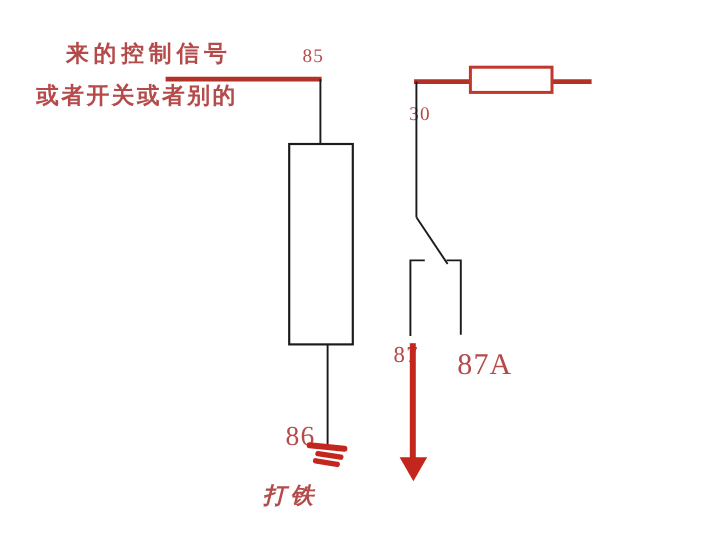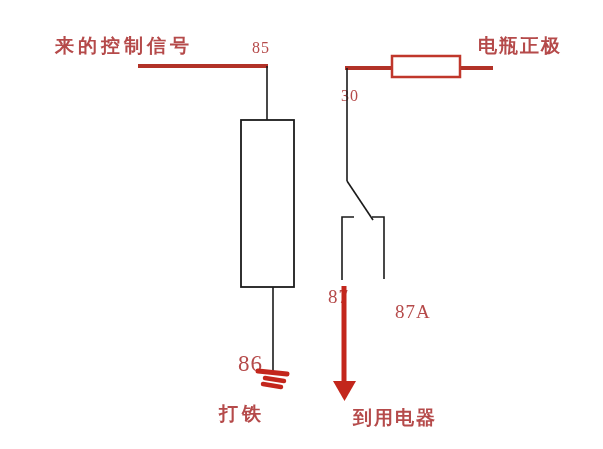--- a/index.html
+++ b/index.html
@@ -30,23 +30,23 @@
   }
   .cjk-lg { font-size: 19px; letter-spacing: 4px; }
   .cjk-md { font-size: 19px; letter-spacing: 2px; }
   .num { font-size: 16px; font-weight: normal; letter-spacing: 1px; }
   .lbl-control-1 { left: 55px;  top: 36px; }
   .lbl-control-2 { left: 30px;  top: 71px; }
   .lbl-85        { left: 252px; top: 40px; }
   .lbl-30        { left: 341px; top: 42px; margin-top: 46px; }
   .lbl-battery   { left: 478px; top: 36px; }
   .lbl-87        { left: 328px; top: 287px; font-size: 19px; }
-  .lbl-87a       { left: 395px; top: 292px; font-size: 19px; margin-top: 10px; }
+  .lbl-87a       { left: 381px; top: 292px; font-size: 25px; }
   .lbl-86        { left: 238px; top: 352px; font-size: 23px; }
-  .lbl-ground    { left: 219px; top: 404px; }
+  .lbl-ground    { left: 219px; top: 404px; font-style: italic; }
   .lbl-load      { left: 353px; top: 408px; }
   svg.wires {
     position: absolute;
     left: 0; top: 0;
     z-index: 2;
     pointer-events: none;
   }
   .red-wire   { stroke: var(--wire-red);  stroke-width: 4; fill: none; }
   .fuse       { stroke: var(--fuse-red);  stroke-width: 2.5; fill: #ffffff; }
   .blk        { stroke: var(--line-black); stroke-width: 1.6; fill: none; }
@@ -54,28 +54,27 @@
   .gnd        { stroke: var(--arrow-red); stroke-linecap: round; fill: none; }
   .arrow-shaft{ stroke: var(--arrow-red); stroke-width: 5; fill: none; }
   .arrow-head { fill: var(--arrow-red); stroke: none; }
 </style>
 </head>
 <body>
 
 <div class="canvas">
 
   <div class="lbl cjk-lg lbl-control-1">来的控制信号</div>
+  <div class="lbl cjk-md lbl-control-2">或者开关或者别的</div>
   <div class="lbl num lbl-85">85</div>
   <div class="lbl num lbl-30">30</div>
-  <div class="lbl cjk-md lbl-battery">电瓶正极</div>
   <div class="lbl num lbl-87">87</div>
   <div class="lbl num lbl-87a">87A</div>
   <div class="lbl num lbl-86">86</div>
   <div class="lbl cjk-lg lbl-ground">打铁</div>
-  <div class="lbl cjk-md lbl-load">到用电器</div>
 
   <svg class="wires" width="603" height="449" viewBox="0 0 603 449">
 
     <line class="red-wire" x1="138" y1="66" x2="268" y2="66"></line>
 
     <line class="red-wire" x1="345" y1="68" x2="493" y2="68"></line>
     <rect class="fuse" x="392" y="56" width="68" height="21"></rect>
 
     <line class="blk" x1="267" y1="66" x2="267" y2="120"></line>
 

